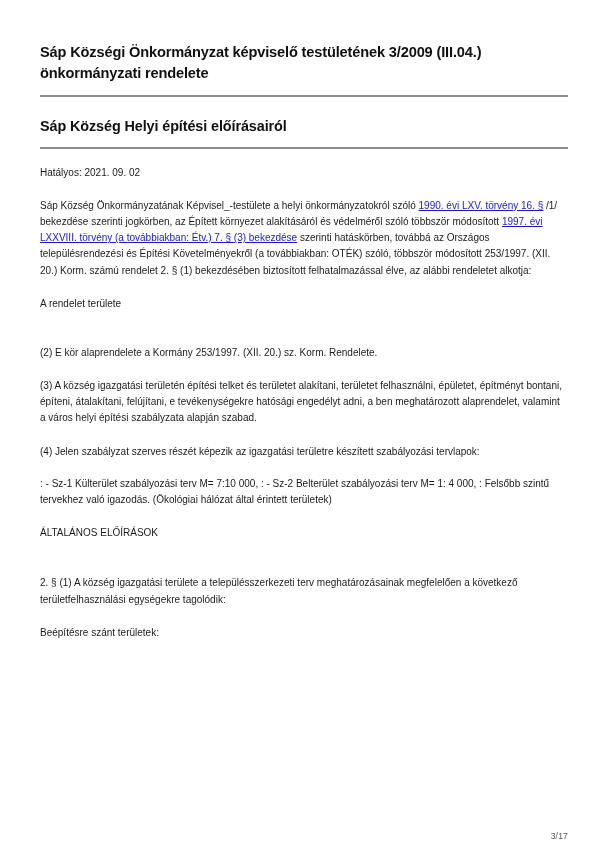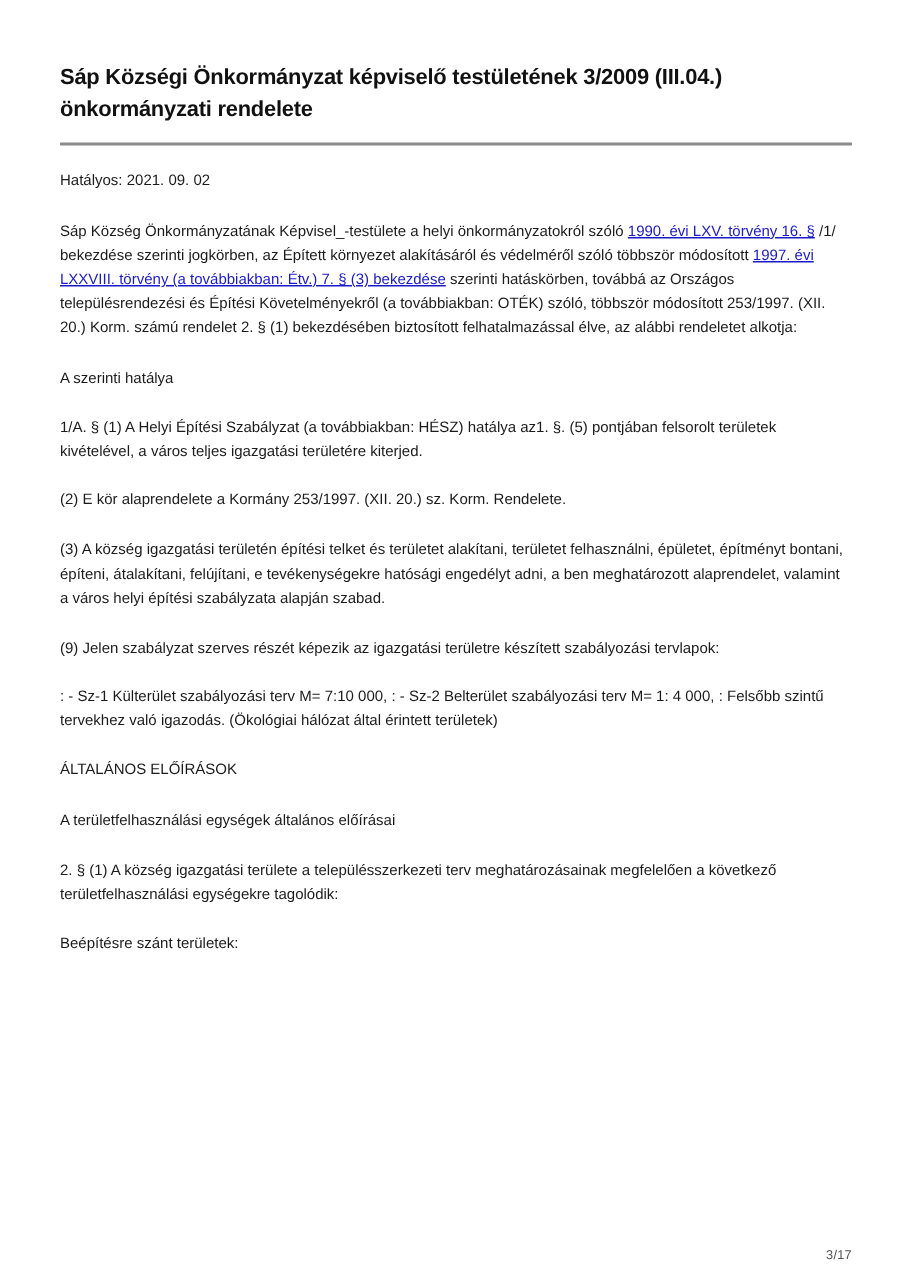--- a/index.html
+++ b/index.html
@@ -83,62 +83,61 @@
     letter-spacing: 0.2px;
   }
 </style>
 </head>
 <body>
 
 <div class="page">
 
   <h1 class="doc-title">Sáp Községi Önkormányzat képviselő testületének 3/2009 (III.04.) önkormányzati rendelete</h1>
 
+  <h2 class="doc-subtitle">Sáp Község Helyi építési előírásairól</h2>
 
   <div class="gap-eff"></div>
 
   <p class="body-text para">Hatályos: 2021. 09. 02</p>
 
   <div class="gap-para"></div>
 
   <p class="body-text para">
     <span>Sáp Község Önkormányzatának Képvisel_-testülete a helyi önkormányzatokról szóló </span><a class="doclink">1990. évi LXV. törvény 16. §</a><span> /1/ bekezdése szerinti jogkörben, az Épített környezet alakításáról és védelméről szóló többször módosított </span><a class="doclink">1997. évi LXXVIII. törvény (a továbbiakban: Étv.) 7. § (3) bekezdése</a><span> szerinti hatáskörben, továbbá az Országos településrendezési és Építési Követelményekről (a továbbiakban: OTÉK) szóló, többször módosított 253/1997. (XII. 20.) Korm. számú rendelet 2. § (1) bekezdésében biztosított felhatalmazással élve, az alábbi rendeletet alkotja:</span>
   </p>
 
   <div class="gap-para"></div>
 
-  <p class="body-text para">A szerinti hatálya</p>
+  <p class="body-text para">A rendelet területe</p>
 
   <div class="gap-para"></div>
 
-  <p class="body-text para">1/A. § (1) A Helyi Építési Szabályzat (a továbbiakban: HÉSZ) hatálya az1. §. (5) pontjában felsorolt területek kivételével, a város teljes igazgatási területére kiterjed.</p>
 
   <div class="gap-small"></div>
 
   <p class="body-text para">(2) E kör alaprendelete a Kormány 253/1997. (XII. 20.) sz. Korm. Rendelete.</p>
 
   <div class="gap-para"></div>
 
   <p class="body-text para">(3) A község igazgatási területén építési telket és területet alakítani, területet felhasználni, épületet, építményt bontani, építeni, átalakítani, felújítani, e tevékenységekre hatósági engedélyt adni, a ben meghatározott alaprendelet, valamint a város helyi építési szabályzata alapján szabad.</p>
 
   <div class="gap-para"></div>
 
-  <p class="body-text para">(9) Jelen szabályzat szerves részét képezik az igazgatási területre készített szabályozási tervlapok:</p>
+  <p class="body-text para">(4) Jelen szabályzat szerves részét képezik az igazgatási területre készített szabályozási tervlapok:</p>
 
   <div class="gap-small"></div>
 
   <p class="body-text para">: - Sz-1 Külterület szabályozási terv M= 7:10 000, : - Sz-2 Belterület szabályozási terv M= 1: 4 000, : Felsőbb szintű tervekhez való igazodás. (Ökológiai hálózat által érintett területek)</p>
 
   <div class="gap-para"></div>
 
   <p class="body-text para">ÁLTALÁNOS ELŐÍRÁSOK</p>
 
   <div class="gap-para"></div>
 
-  <p class="body-text para">A területfelhasználási egységek általános előírásai</p>
 
   <div class="gap-para"></div>
 
   <p class="body-text para">2. § (1) A község igazgatási területe a településszerkezeti terv meghatározásainak megfelelően a következő területfelhasználási egységekre tagolódik:</p>
 
   <div class="gap-para"></div>
 
   <p class="body-text para">Beépítésre szánt területek:</p>
 
   <div class="gap-para"></div>

